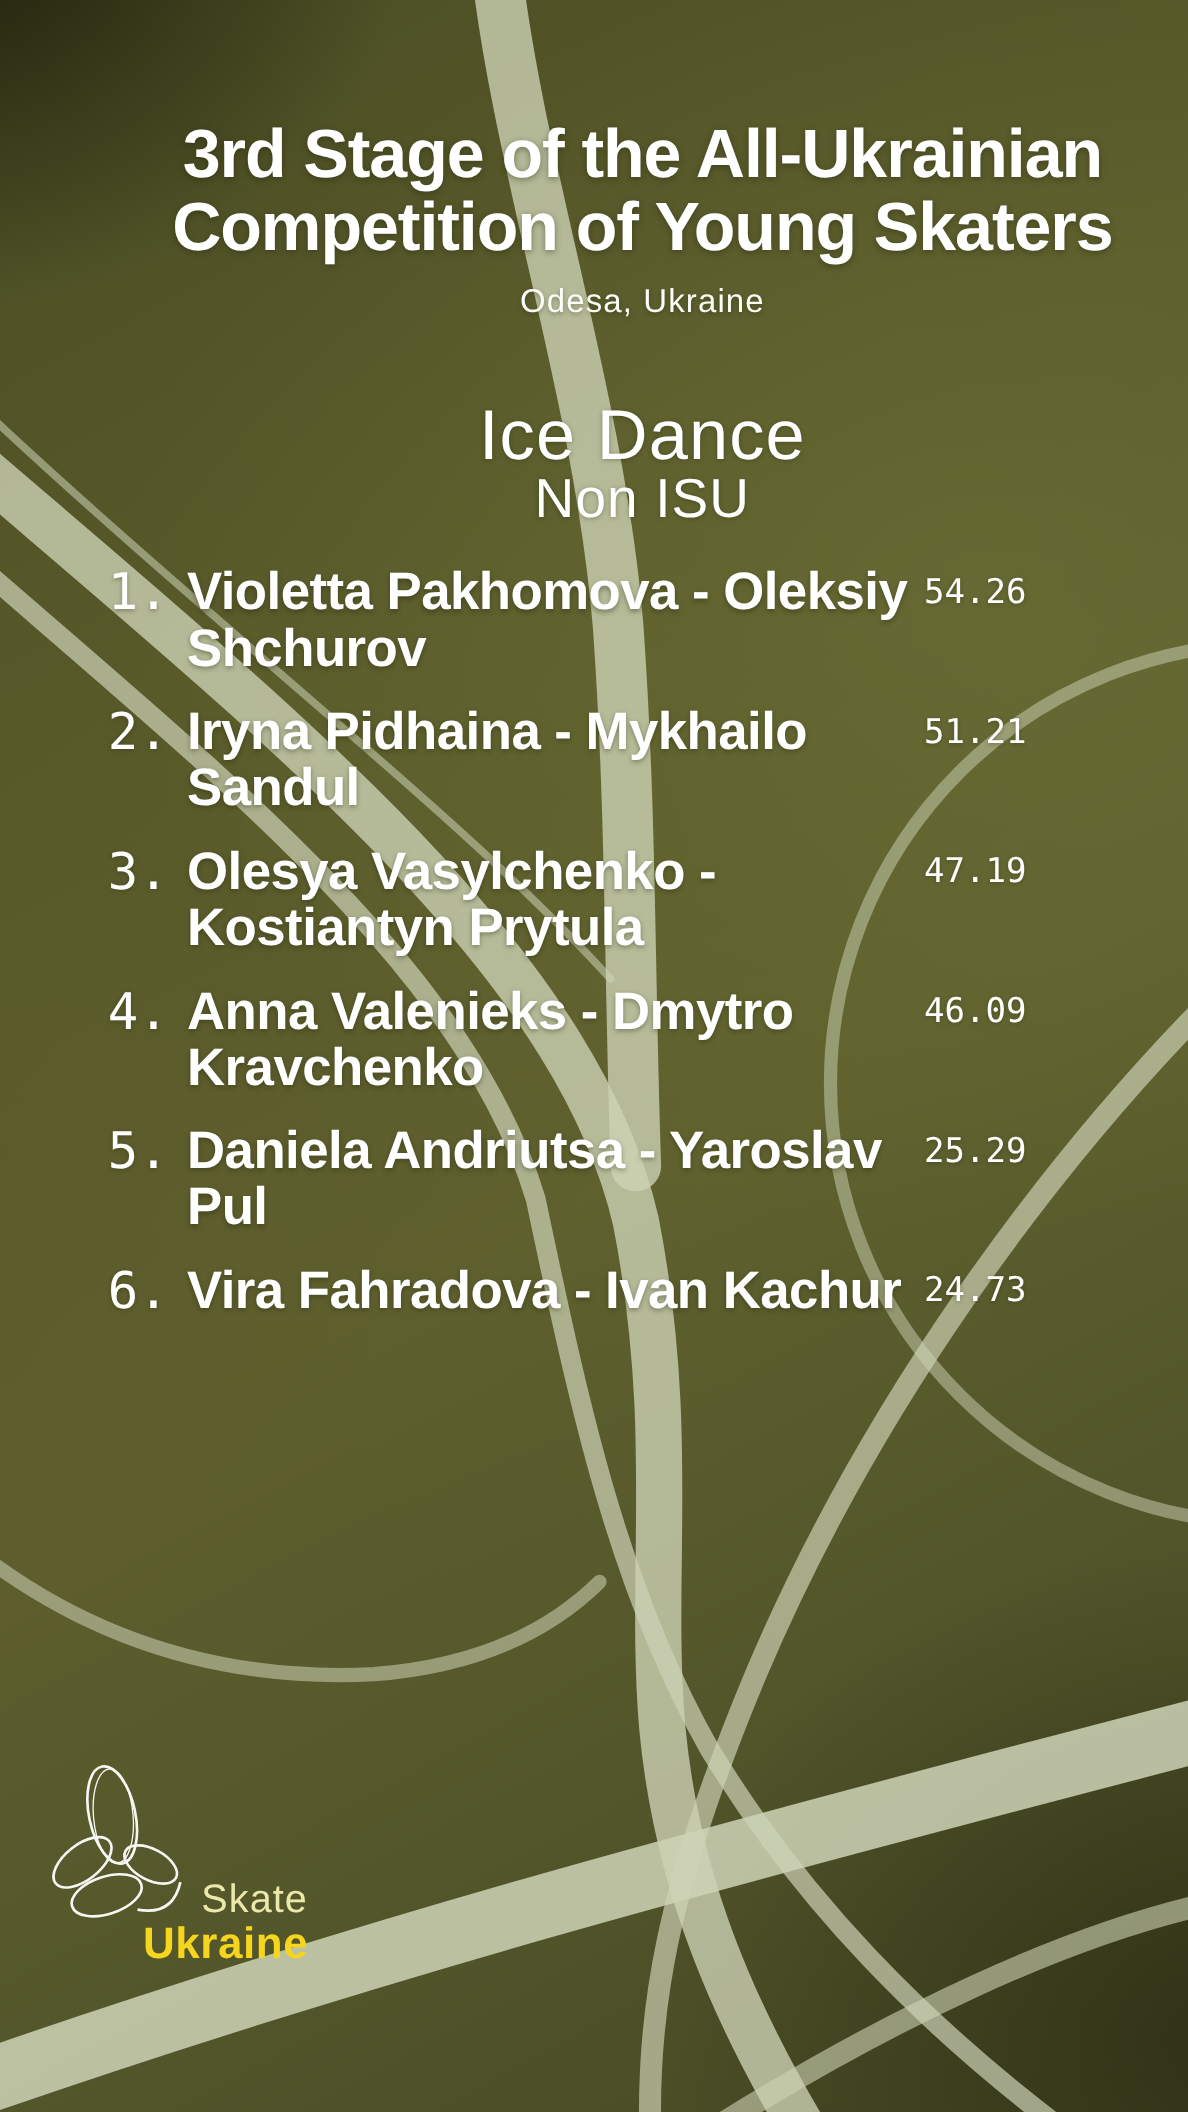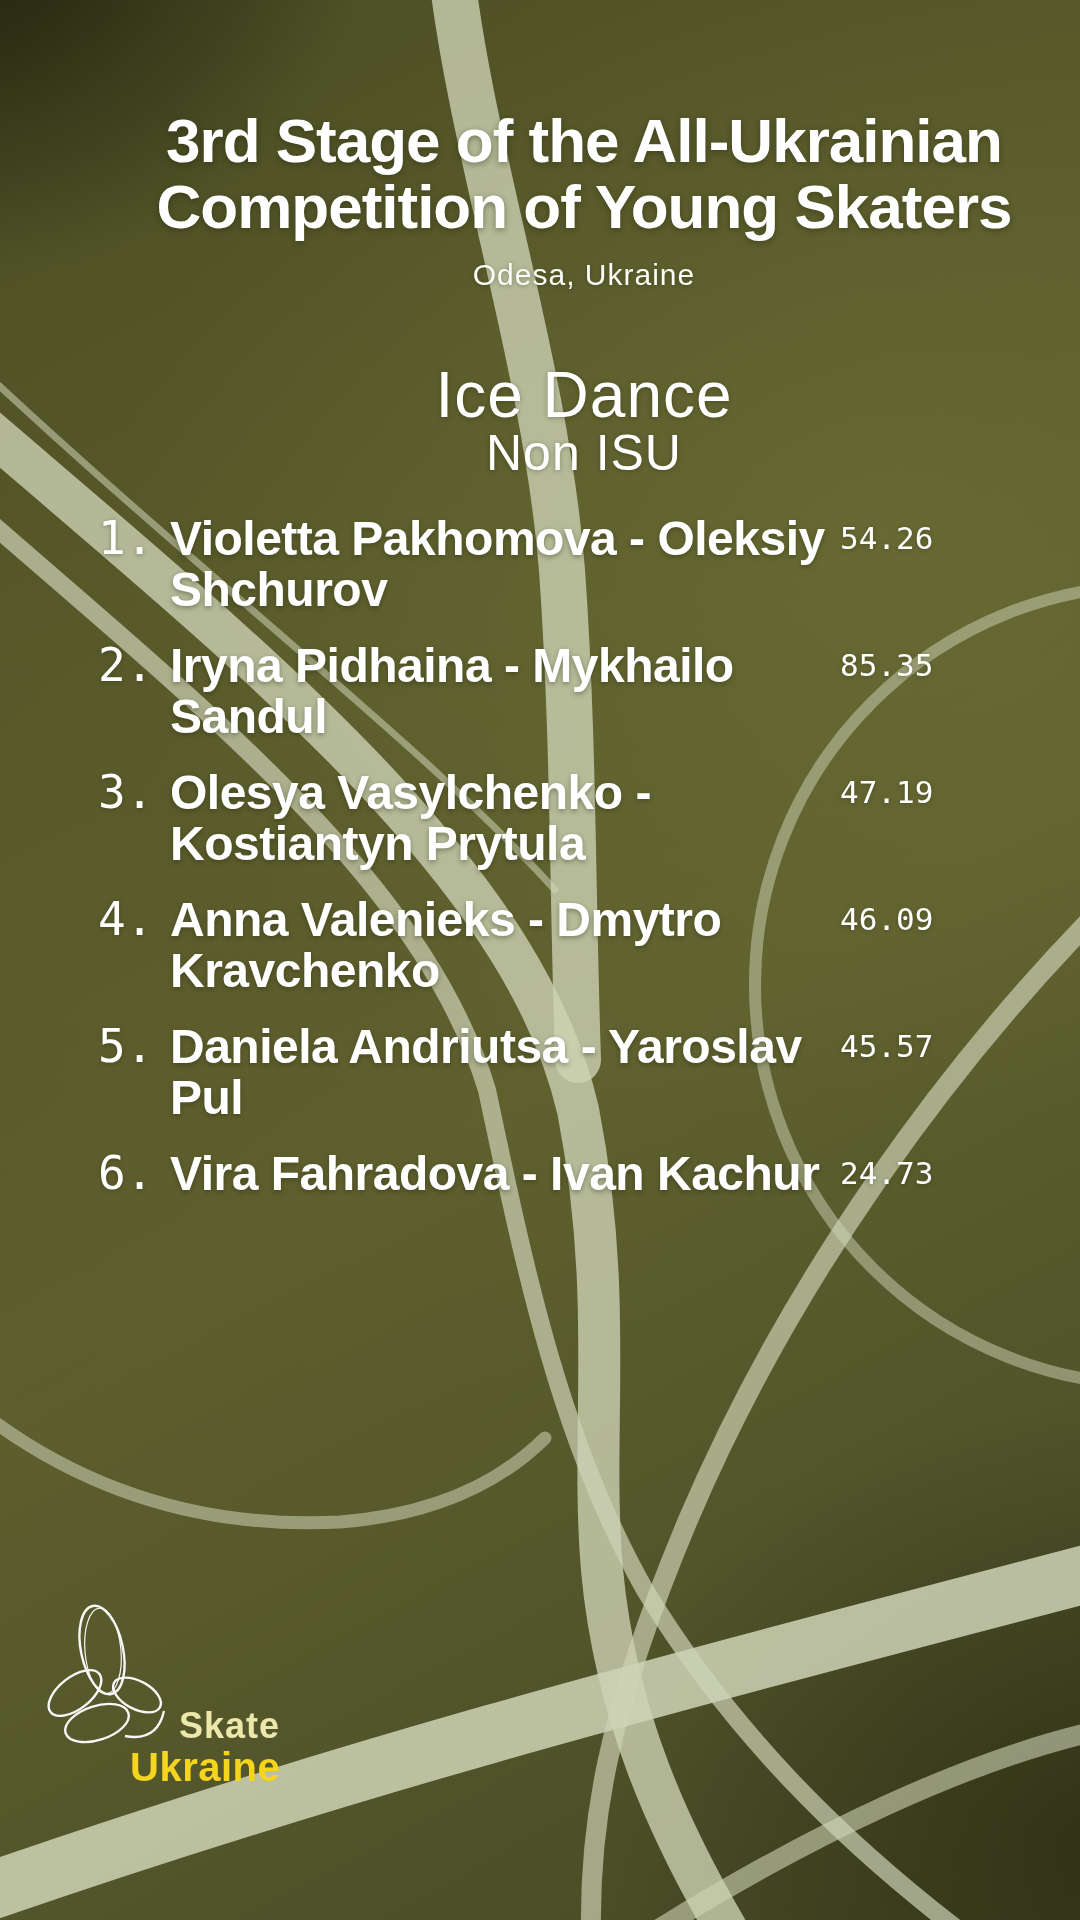--- a/index.html
+++ b/index.html
@@ -53,21 +53,21 @@
   .score{
     position:absolute;left:742px;top:0;
     font-family:"DejaVu Sans Mono", monospace;
     font-size:31px;line-height:51px;color:#ffffff;
     text-shadow:0 1px 4px rgba(35,38,12,0.35);
   }
   #logo{position:absolute;left:45px;top:1590px;width:260px;height:210px;}
   #logo-flower{position:absolute;left:0;top:0;}
   #logo-text{position:absolute;left:85px;top:116px;width:150px;text-align:right;}
   #logo-skate{
-    font-size:36px;font-weight:700;letter-spacing:1px;line-height:40px;color:#ece8ab;
+    font-size:36px;font-weight:400;letter-spacing:1px;line-height:40px;color:#ece8ab;
   }
   #logo-ukraine{
     font-size:40px;font-weight:bold;letter-spacing:0.5px;line-height:42px;color:#f6d51f;
   }
 </style>
 </head>
 <body>
 
 <div id="page">
 
@@ -106,39 +106,39 @@
 
     <div class="row" style="top:513px">
       <span class="rank">1.</span>
       <div class="names">Violetta Pakhomova - Oleksiy Shchurov</div>
       <span class="score">54.26</span>
     </div>
 
     <div class="row" style="top:640px">
       <span class="rank">2.</span>
       <div class="names">Iryna Pidhaina - Mykhailo Sandul</div>
-      <span class="score">85.35</span>
+      <span class="score">51.21</span>
     </div>
 
     <div class="row" style="top:767px">
       <span class="rank">3.</span>
       <div class="names">Olesya Vasylchenko - Kostiantyn Prytula</div>
       <span class="score">47.19</span>
     </div>
 
     <div class="row" style="top:894px">
       <span class="rank">4.</span>
       <div class="names">Anna Valenieks - Dmytro Kravchenko</div>
       <span class="score">46.09</span>
     </div>
 
     <div class="row" style="top:1021px">
       <span class="rank">5.</span>
       <div class="names">Daniela Andriutsa - Yaroslav Pul</div>
-      <span class="score">45.57</span>
+      <span class="score">25.29</span>
     </div>
 
     <div class="row" style="top:1148px">
       <span class="rank">6.</span>
       <div class="names">Vira Fahradova - Ivan Kachur</div>
       <span class="score">24.73</span>
     </div>
 
   </div>
 

